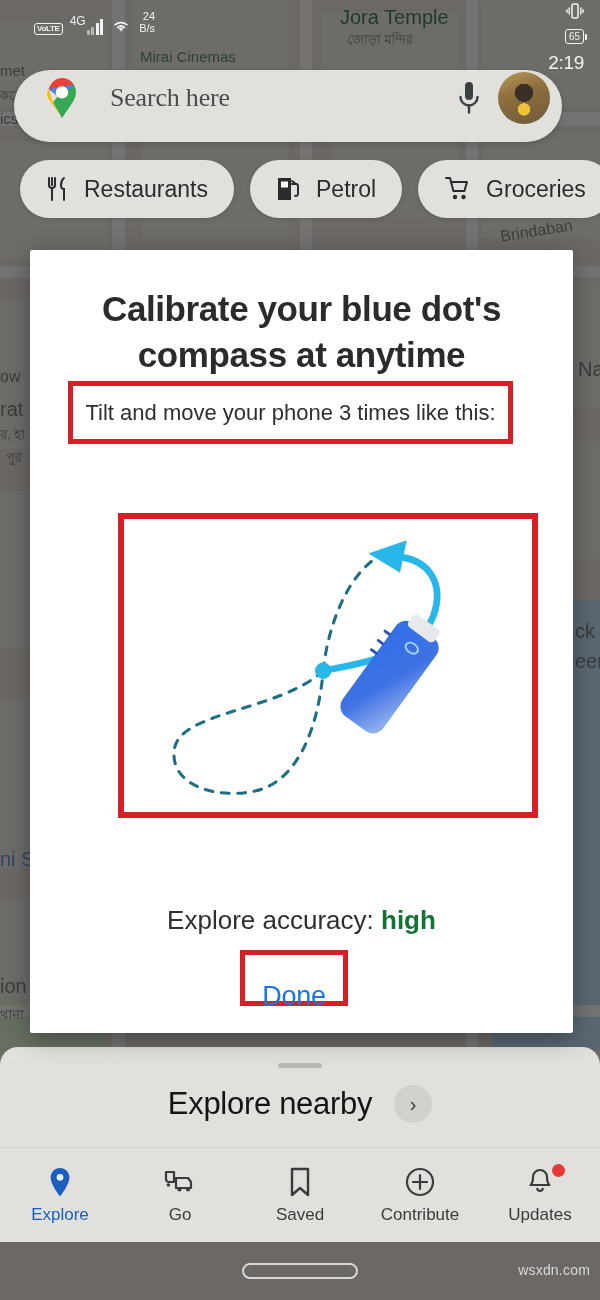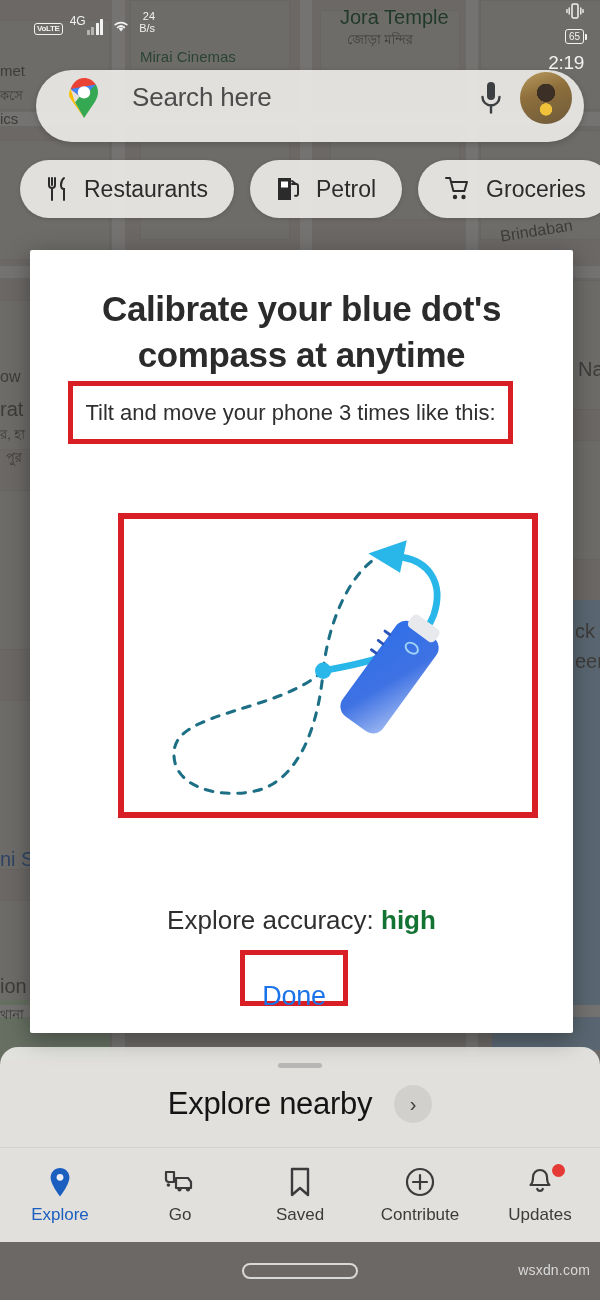--- a/index.html
+++ b/index.html
@@ -59,24 +59,25 @@
   .rate { font-size:11px; line-height:1.05; text-align:right; }
   .status-time { font-size:19px; letter-spacing:-0.3px; }
   .battery {
     border:1.6px solid #f2f2f2; border-radius:3px; font-size:10px;
     padding:0px 3px; line-height:1.3; position:relative;
   }
   .battery::after{ content:""; position:absolute; right:-4px; top:4px; width:2px; height:6px; background:#f2f2f2; border-radius:0 1px 1px 0;}
 
   
   #search-bar {
-    position:absolute; top:70px; left:36px; width:548px; height:72px;
+    position:absolute; top:70px; left:14px; width:548px; height:72px;
     background:rgba(236,234,231,0.92); border-radius:36px;
     display:flex; align-items:center; padding:0 12px 17px 26px; z-index:30;
     box-shadow:0 2px 6px rgba(0,0,0,0.18);
+    font-family:Liberation Serif, serif;
   }
   #search-placeholder {
     flex:1; font-size:26px; color:#4c4c4c; margin-left:26px; letter-spacing:-0.2px;
   }
   #avatar {
     width:52px; height:52px; border-radius:50%; margin-left:14px;
     background:
       radial-gradient(circle at 50% 72%, #f0c23a 0 13%, transparent 14%),
       radial-gradient(circle at 50% 40%, #3c3026 0 22%, transparent 23%),
       linear-gradient(160deg,#b99a5e 0%, #8e6f3c 40%, #6e5a3a 100%);

